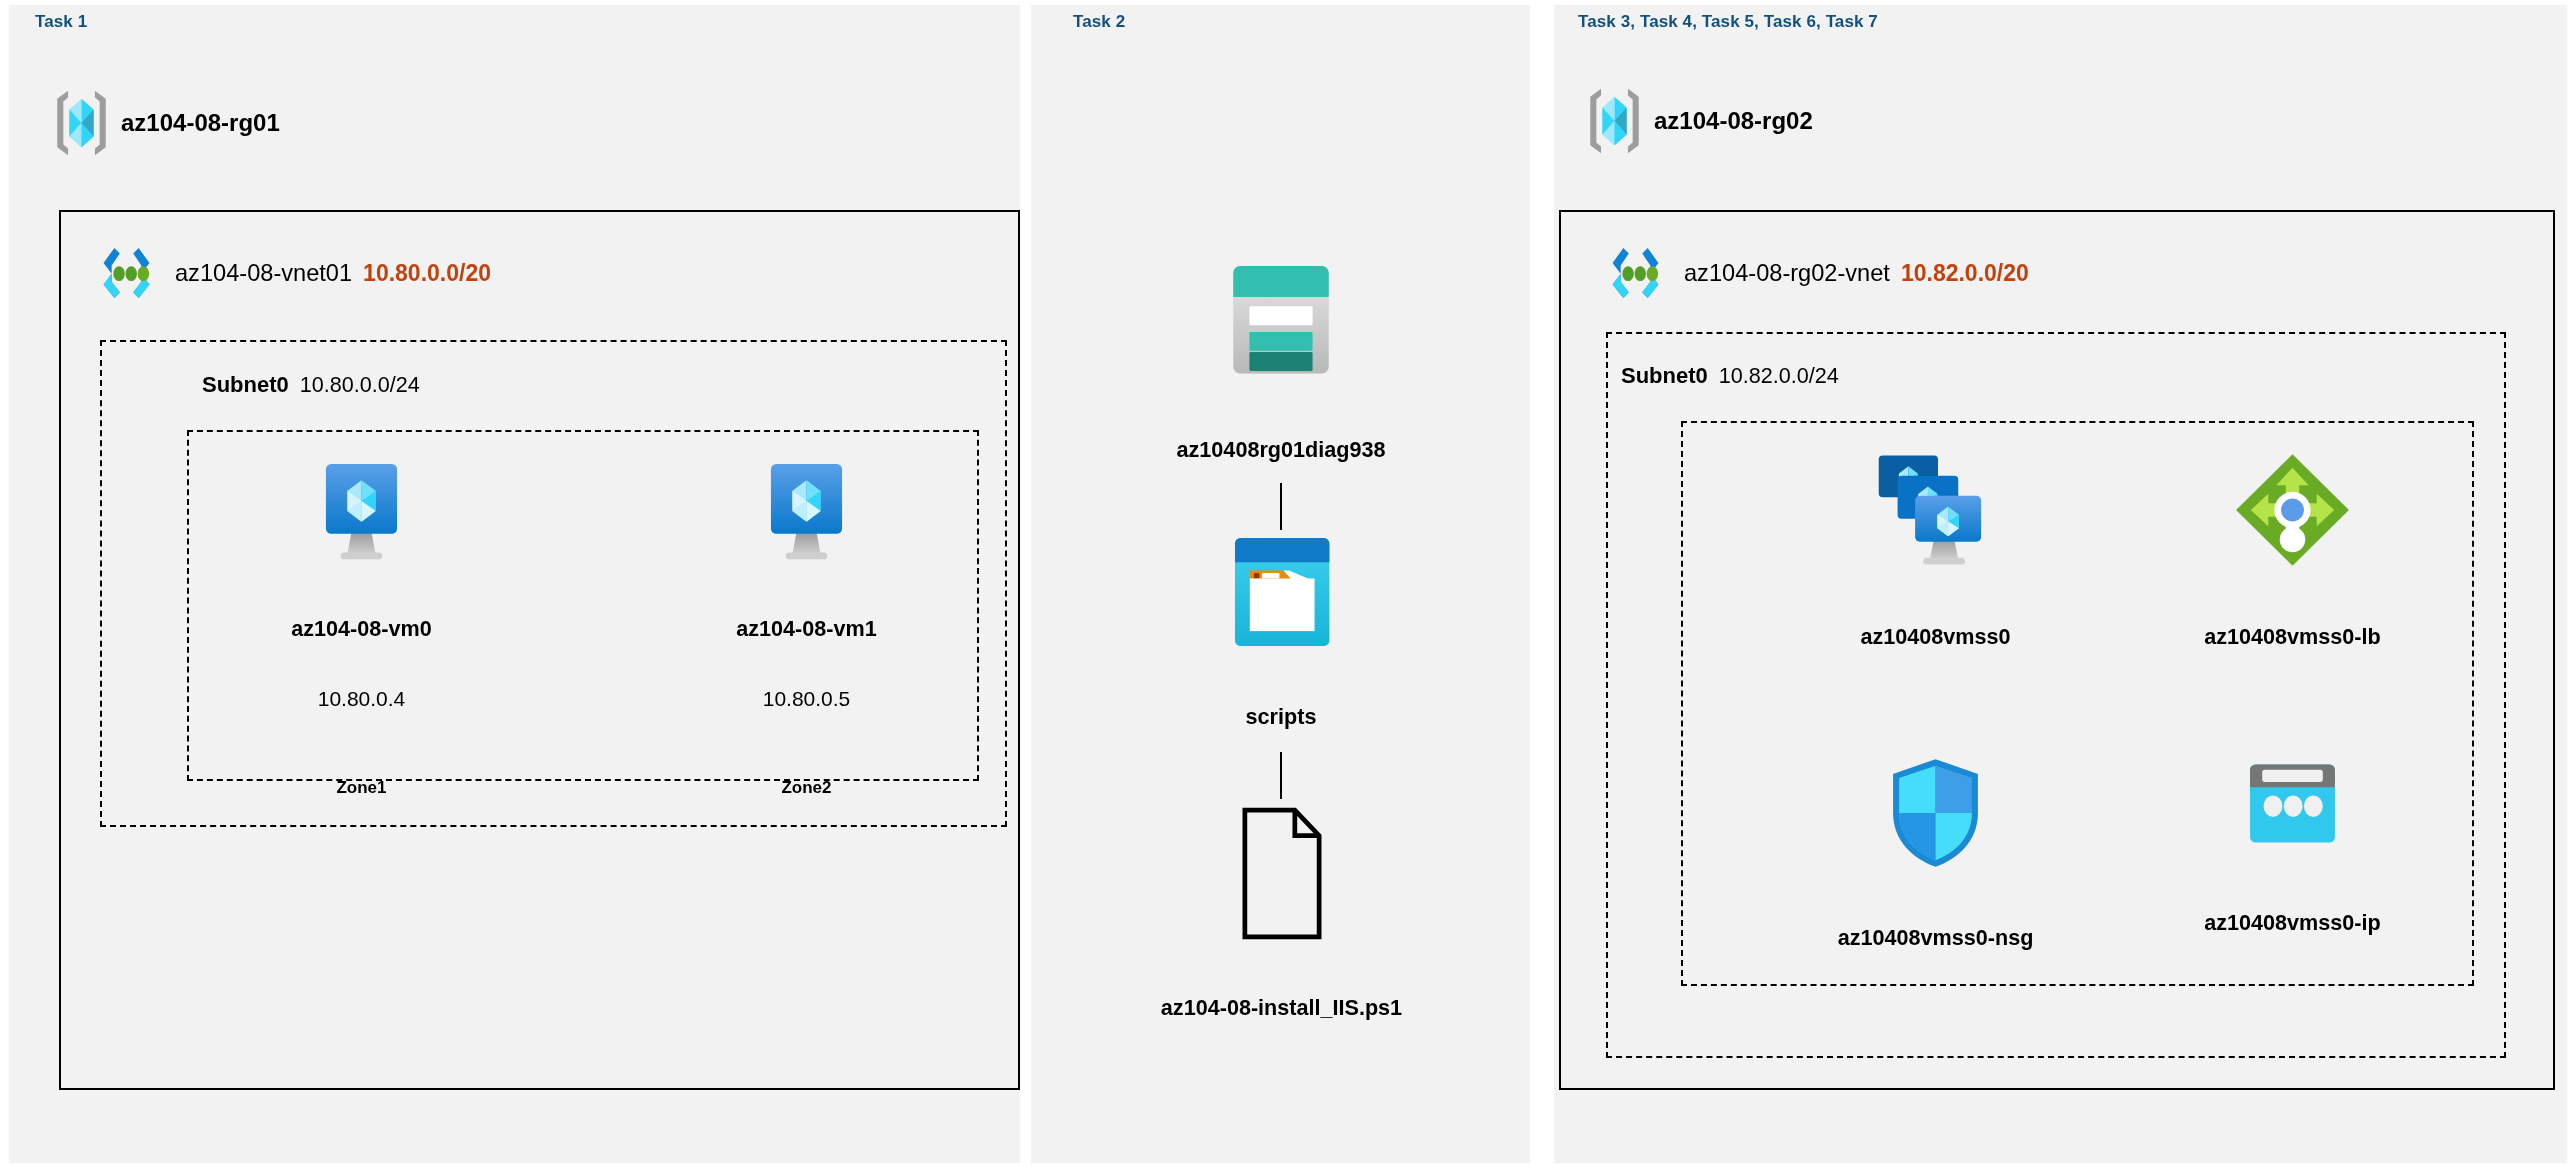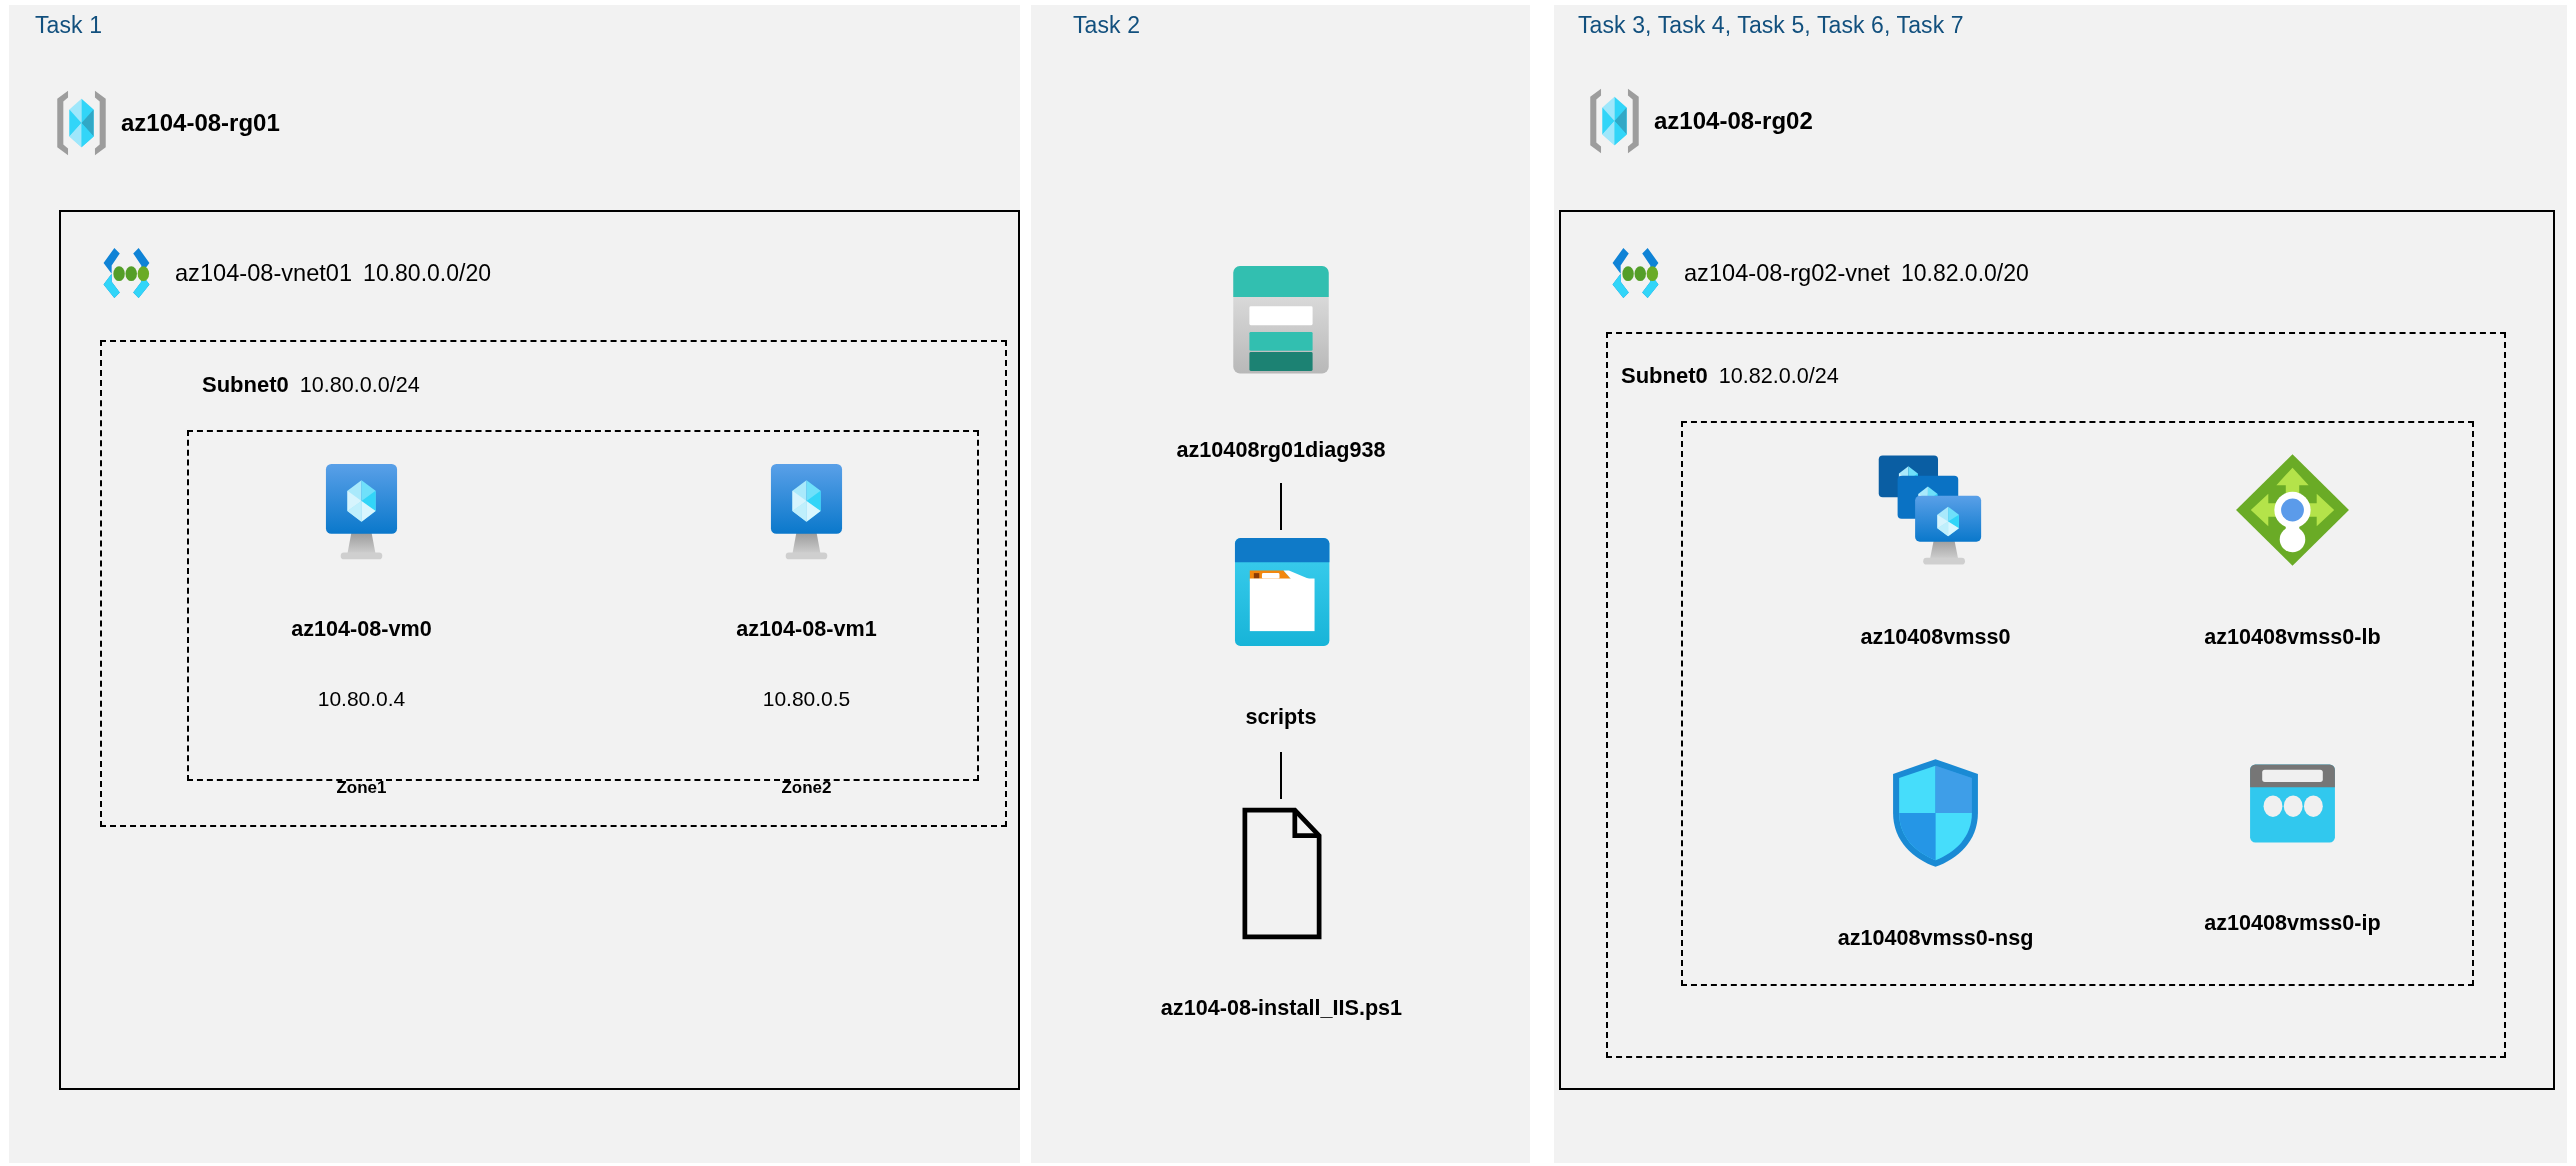--- a/index.html
+++ b/index.html
@@ -1,29 +1,29 @@
 <!DOCTYPE html>
 <html style="font-size:10.8px"><head>
 <meta charset="utf-8">
 <style>
   html,body{margin:0;padding:0;background:#ffffff;}
   body{width:2576px;height:1166px;position:relative;font-family:"Liberation Sans",sans-serif;overflow:hidden;}
 
   .panel{position:absolute;background:#f2f2f2;}
-  .task-title{position:absolute;color:#12507e;font-weight:normal;font-size:23px;letter-spacing:0.1px;white-space:nowrap;}
+  .task-title{position:absolute;color:#12507e;font-weight:bold;font-size:17px;letter-spacing:0.1px;white-space:nowrap;}
 
   .rg-row{position:absolute;display:flex;align-items:center;gap:11px;}
   .rg-name{font-size:24px;font-weight:bold;color:#000;white-space:nowrap;}
 
   .solidbox{position:absolute;border:2.7px solid #000;background:transparent;box-sizing:border-box;}
   .dashbox{position:absolute;border:2.7px dashed #000;background:transparent;box-sizing:border-box;}
 
   .vnet-row{position:absolute;display:flex;align-items:center;gap:16px;white-space:nowrap;}
   .vnet-name{font-size:23.6px;font-weight:normal;color:#000;}
-  .vnet-cidr{font-size:23px;color:#000000;font-weight:normal;}
+  .vnet-cidr{font-size:23px;color:#c2410c;font-weight:bold;}
 
   .subnet-row{position:absolute;white-space:nowrap;}
   .subnet-name{font-size:22px;font-weight:bold;color:#000;}
   .subnet-cidr{font-size:21.6px;color:#000;font-weight:normal;}
 
   .node{position:absolute;display:flex;flex-direction:column;align-items:center;gap:40px;}
   .node .lbl{font-size:21.6px;font-weight:bold;color:#000;white-space:nowrap;text-align:center;margin-top:13.5px;line-height:1.22;}
   .node .sub{font-size:21px;font-weight:normal;color:#000;white-space:nowrap;text-align:center;margin-top:5.4px;}
   .node .zone{font-size:17px;font-weight:bold;color:#000;white-space:nowrap;text-align:center;margin-top:27px;}
 

